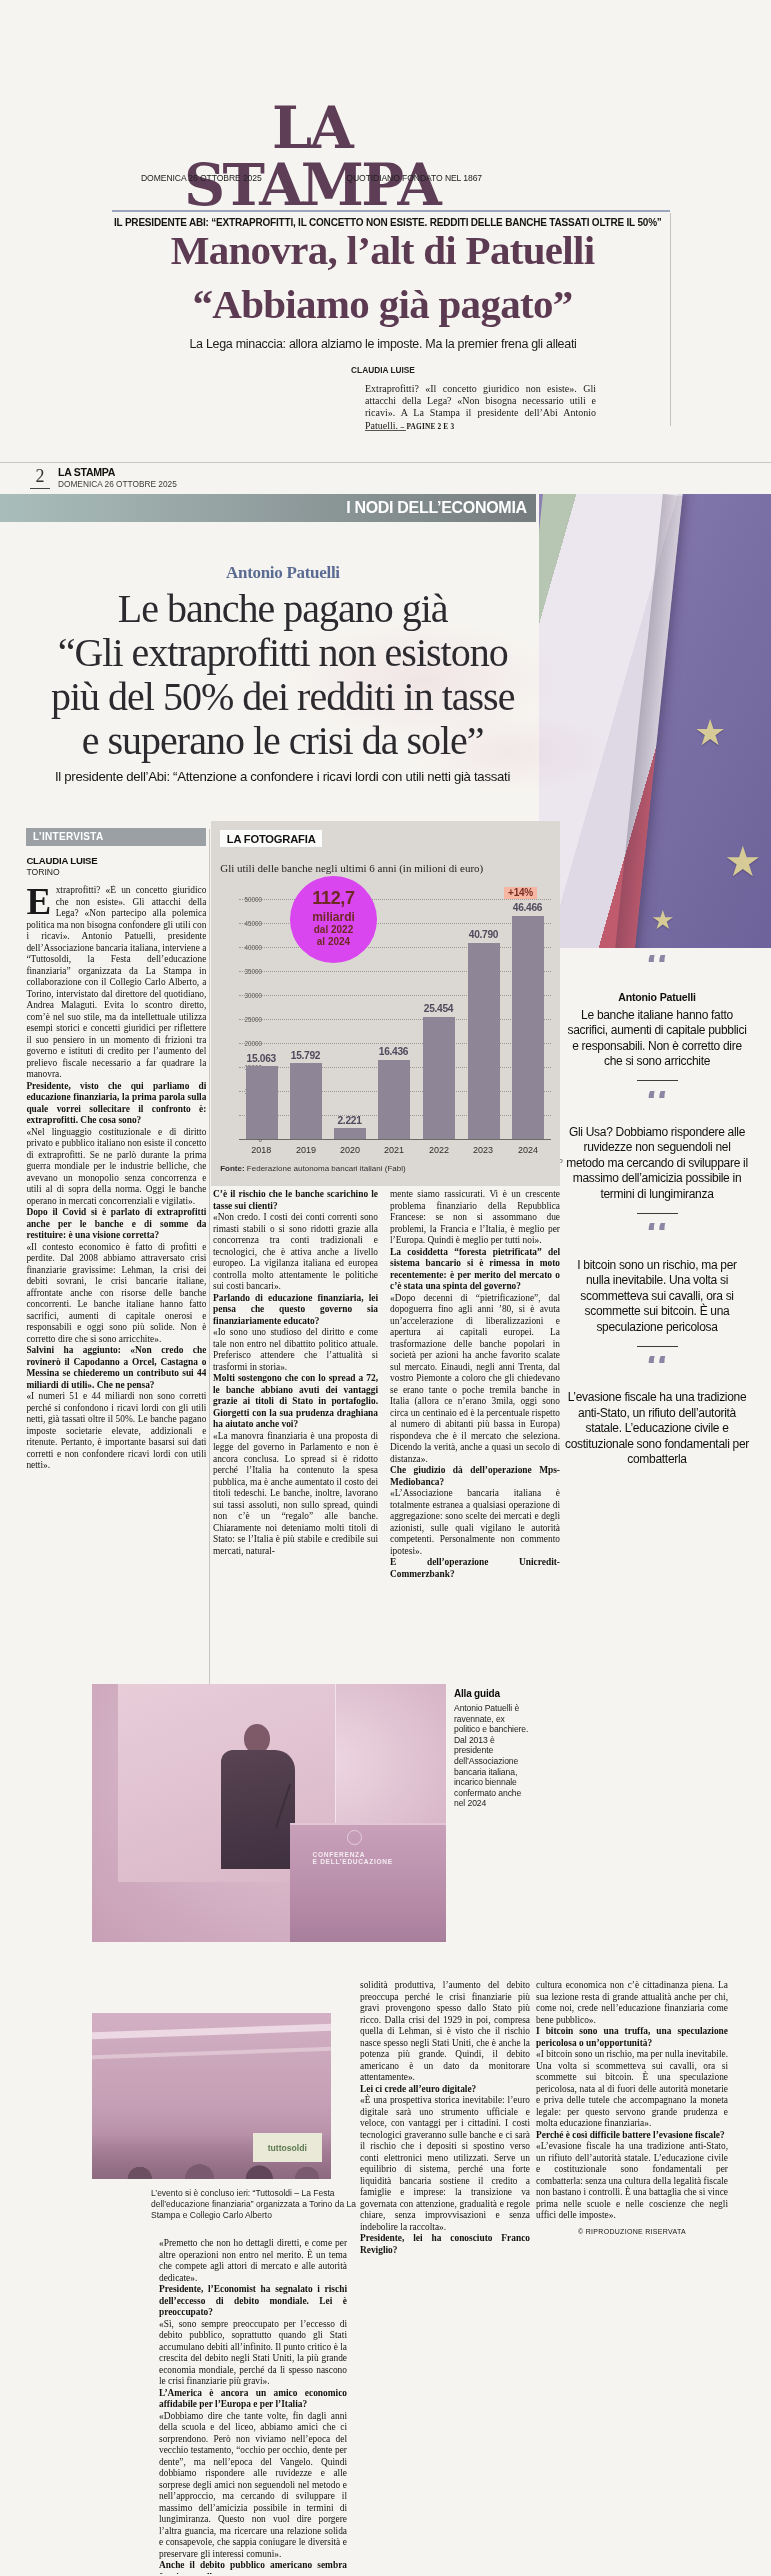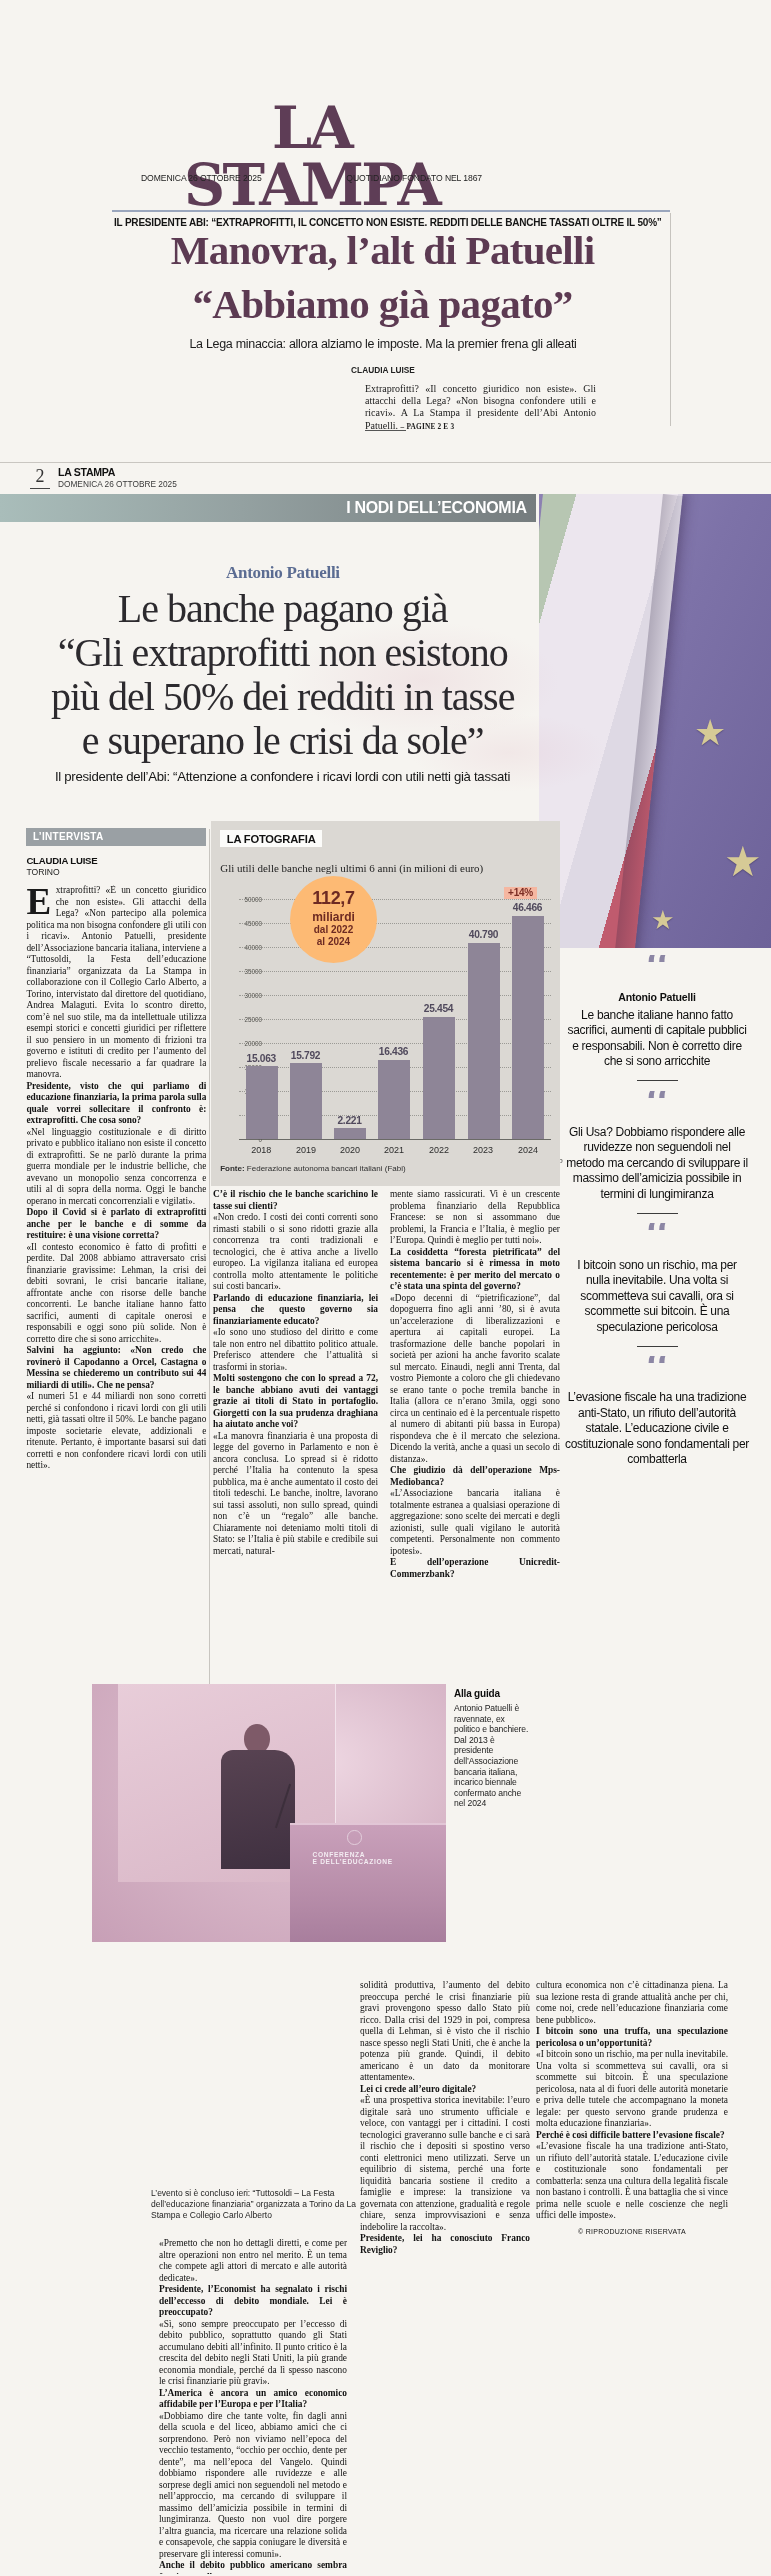--- a/index.html
+++ b/index.html
@@ -89,21 +89,21 @@
   .gridline { position:absolute; left:0; width:312px; border-top:0.7px dotted #9b9a95; }
   .gridline.zero { border-top:0.7px solid #6a6a66; }
   .ytick { position:absolute; right:287px; width:40px; text-align:right; font-size:6.3px; color:#55544f; }
   .bar { position:absolute; bottom:0; width:32px; background:#8e8597; }
   .bar-label { position:absolute; width:59px; text-align:center; font-size:10.2px; font-weight:bold;
     letter-spacing:-0.3px; color:#50495c; }
   .xlabel { position:absolute; top:246px; width:46px; text-align:center; font-size:9px; color:#2c2c2c; }
   .delta-chip { position:absolute; background:#f5b7a1; color:#7c2d24; font-size:10px; font-weight:bold;
     padding:0.7px 4px; letter-spacing:-0.2px; }
   .badge { position:absolute; left:79px; top:55px; width:87px; height:87px; border-radius:50%;
-    background:#fdba74; text-align:center; color:#6d2a22; }
+    background:#d946ef; text-align:center; color:#6d2a22; }
   .badge .b1 { font-size:18px; font-weight:bold; margin-top:12px; letter-spacing:-0.3px; }
   .badge .b2 { font-size:12px; font-weight:bold; margin-top:0.7px; }
   .badge .b3, .badge .b4 { font-size:10px; font-weight:bold; margin-top:0.7px; }
   .chart-src { position:absolute; left:9.2px; top:343px; font-size:8px; color:#2f2f2f; }
   .chart-src b { font-weight:bold; }
 
   
   .quotes-col { left:565px; top:955px; width:184px; }
   .qmark { font-family:"DejaVu Serif", serif; font-size:55px; line-height:0.55; height:29px;
     color:#8c86a4; text-align:center; overflow:hidden; }
@@ -160,21 +160,21 @@
     <span>DOMENICA 26 OTTOBRE 2025</span>
     <span>QUOTIDIANO FONDATO NEL 1867</span>
   </div>
   <div class="abs top-rule"></div>
   <div class="abs kicker">IL PRESIDENTE ABI: “EXTRAPROFITTI, IL CONCETTO NON ESISTE. REDDITI DELLE BANCHE TASSATI OLTRE IL 50%”</div>
   <div class="abs front-h1">Manovra, l’alt di Patuelli</div>
   <div class="abs front-h2">“Abbiamo già pagato”</div>
   <div class="abs standfirst">La Lega minaccia: allora alziamo le imposte. Ma la premier frena gli alleati</div>
   <div class="abs front-byline">CLAUDIA LUISE</div>
   <div class="abs front-excerpt">
-    <span>Extraprofitti? «Il concetto giuridico non esiste». Gli attacchi della Lega? «Non bisogna confondere utili e ricavi». A La Stampa il presidente dell’Abi Antonio Patuelli.</span>
+    <span>Extraprofitti? «Il concetto giuridico non esiste». Gli attacchi della Lega? «Non bisogna necessario utili e ricavi». A La Stampa il presidente dell’Abi Antonio Patuelli.</span>
     <span class="pg">– PAGINE 2 E 3</span>
   </div>
   <div class="abs excerpt-rule"></div>
   <div class="abs vrule-front"></div>
   <div class="abs front-bottom-rule"></div>
 
   <div class="abs pnum">2</div>
   <div class="abs p2brand">LA STAMPA</div>
   <div class="abs p2date">DOMENICA 26 OTTOBRE 2025</div>
   <div class="abs section-bar">
@@ -323,20 +323,26 @@
         <div>E DELL’EDUCAZIONE</div>
       </div>
     </div>
   </div>
 
   <div class="abs sidebar">
     <div class="sidebar-title">Alla guida</div>
     <div class="sidebar-text">Antonio Patuelli è ravennate, ex politico e banchiere. Dal 2013 è presidente dell’Associazione bancaria italiana, incarico biennale confermato anche nel 2024</div>
   </div>
 
+  <div class="abs audience">
+    <div class="truss1"></div>
+    <div class="truss2"></div>
+    <div class="aud-crowd"></div>
+    <div class="aud-sign">tuttosoldi</div>
+  </div>
 
   <div class="abs caption">L’evento si è concluso ieri: “Tuttosoldi – La Festa dell’educazione finanziaria” organizzata a Torino da La Stampa e Collegio Carlo Alberto</div>
 
   <div class="abs body-col col-bl" id="col-bl">
       <p class="p">«Premetto che non ho dettagli diretti, e come per altre operazioni non entro nel merito. È un tema che compete agli attori di mercato e alle autorità dedicate».</p>
       <p class="q">Presidente, l’Economist ha segnalato i rischi dell’eccesso di debito mondiale. Lei è preoccupato?</p>
       <p class="p">«Sì, sono sempre preoccupato per l’eccesso di debito pubblico, soprattutto quando gli Stati accumulano debiti all’infinito. Il punto critico è la crescita del debito negli Stati Uniti, la più grande economia mondiale, perché da lì spesso nascono le crisi finanziarie più gravi».</p>
       <p class="q">L’America è ancora un amico economico affidabile per l’Europa e per l’Italia?</p>
       <p class="p">«Dobbiamo dire che tante volte, fin dagli anni della scuola e del liceo, abbiamo amici che ci sorprendono. Però non viviamo nell’epoca del vecchio testamento, “occhio per occhio, dente per dente”, ma nell’epoca del Vangelo. Quindi dobbiamo rispondere alle ruvidezze e alle sorprese degli amici non seguendoli nel metodo e nell’approccio, ma cercando di sviluppare il massimo dell’amicizia possibile in termini di lungimiranza. Questo non vuol dire porgere l’altra guancia, ma ricercare una relazione solida e consapevole, che sappia coniugare le diversità e preservare gli interessi comuni».</p>
       <p class="q">Anche il debito pubblico americano sembra fuori controllo.</p>

